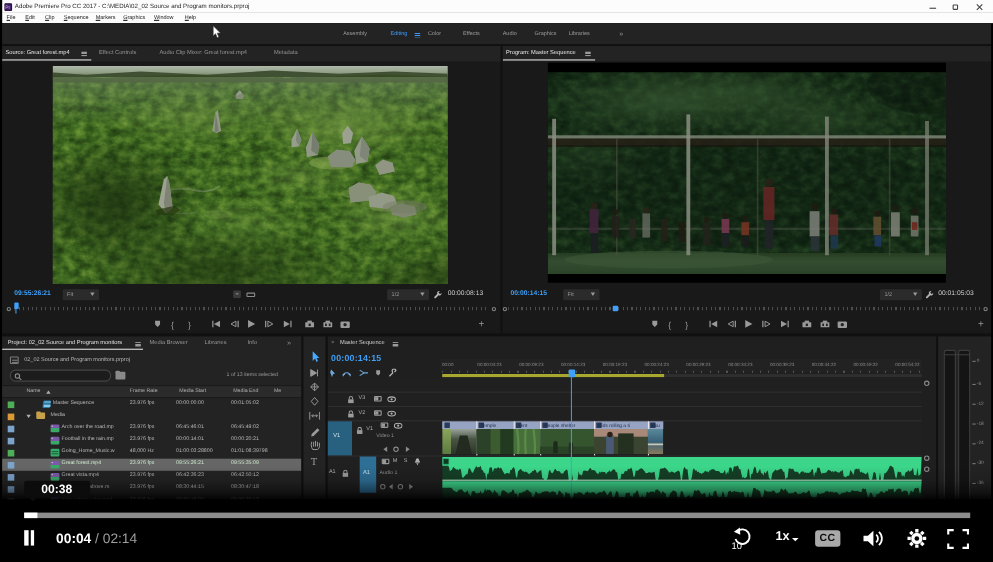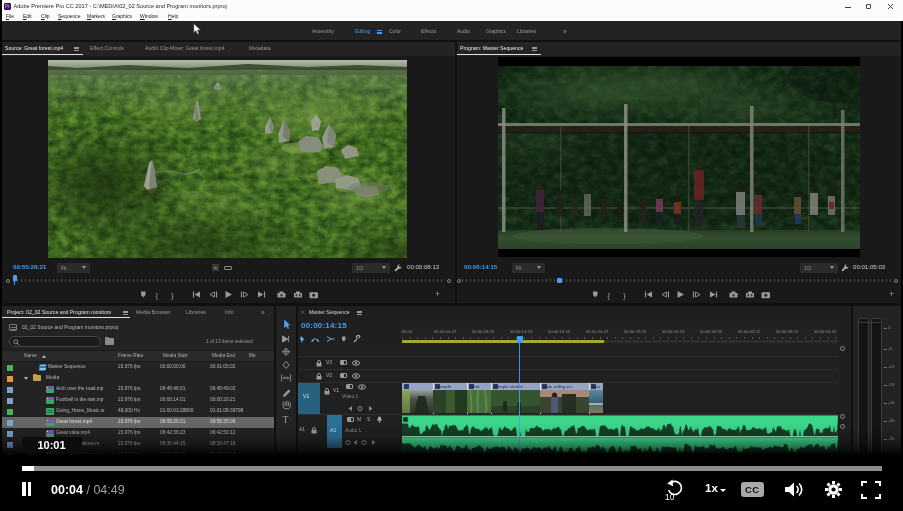--- a/index.html
+++ b/index.html
@@ -619,26 +619,26 @@
 <div class="t" style="left:888px;top:436px;font-size:4.4px;color:#8a8a8a">-36</div>
 <div class="a" style="left:884px;top:456px;width:3px;height:1px;background:#777"></div>
 <div class="t" style="left:888px;top:453px;font-size:4.4px;color:#8a8a8a">-42</div>
 <svg class="a" style="left:193px;top:23px" width="8" height="13" viewBox="0 0 10 15">
       <path d="M1,0 L1,11.5 L3.7,9 L5.5,13.5 L7.5,12.6 L5.7,8.3 L9.3,8.1 Z" fill="#fff" stroke="#333" stroke-width="0.7"></path>
     </svg>
 <div class="a" style="left:0;top:424px;width:903px;height:32px;background:linear-gradient(rgba(0,0,0,0) 0%,rgba(0,0,0,0.12) 40%,rgba(0,0,0,0.45) 72%,rgba(0,0,0,0.95) 97%,rgba(0,0,0,1) 100%)"></div>
 <div class="a" style="left:0;top:454px;width:903px;height:57px;background:#000"></div>
 <div class="a" style="left:21.5px;top:437px;width:60px;height:15px;background:#0c0c0c;border-radius:2px"></div>
 <div class="a" style="left:26px;top:452px;width:0;height:0;border-left:4px solid transparent;border-right:4px solid transparent;border-top:4px solid #0c0c0c"></div>
-<div class="t" style="left:51.5px;top:438.5px;transform:translateX(-50%);font-size:11px;font-weight:bold;color:#fff">10:01</div>
+<div class="t" style="left:51.5px;top:438.5px;transform:translateX(-50%);font-size:11px;font-weight:bold;color:#fff">00:38</div>
 <div class="a" style="left:21.5px;top:465.5px;width:860px;height:5px;background:#8c8c8c"></div>
 <div class="a" style="left:21.5px;top:465.5px;width:12px;height:5px;background:#fff"></div>
 <div class="a" style="left:22px;top:482px;width:3.5px;height:14px;background:#fff"></div>
 <div class="a" style="left:27.5px;top:482px;width:3.5px;height:14px;background:#fff"></div>
-<div class="t" style="left:51px;top:482.5px;font-size:12.5px;color:#fff;font-weight:bold">00:04 <span style="color:#9f9f9f;font-weight:normal">/ 04:49</span></div>
+<div class="t" style="left:51px;top:482.5px;font-size:12.5px;color:#fff;font-weight:bold">00:04 <span style="color:#9f9f9f;font-weight:normal">/ 02:14</span></div>
 <svg class="a" style="left:664px;top:479px" width="23" height="21" viewBox="0 0 23 21">
 <path d="M6.2,4.2 a6.6,6.6 0 1 1 -1.6,6.8" fill="none" stroke="#fff" stroke-width="1.7"></path>
 <path d="M8.6,0.6 L3.2,4.4 9,7.2 Z" fill="#fff"></path>
 <text x="1" y="20.5" font-size="8.5" fill="#fff" font-family="Liberation Sans">10</text>
 </svg>
 <div class="t" style="left:705px;top:482px;font-size:11.5px;font-weight:bold;color:#fff">1x</div>
 <div class="a" style="left:720px;top:489px;width:0;height:0;border-left:3px solid transparent;border-right:3px solid transparent;border-top:3.5px solid #fff"></div>
 <div class="a" style="left:740.5px;top:481.5px;width:23.5px;height:15px;background:#a9a9a9;border-radius:3px;text-align:center;font-size:9.5px;font-weight:bold;color:#0d0d0d;line-height:15px;letter-spacing:0.3px">CC</div>
 <svg class="a" style="left:784px;top:481px" width="20" height="17" viewBox="0 0 20 17">
 <path d="M1,6 h4 l5,-4.5 v14 L5,11 H1 Z" fill="#fff"></path>

